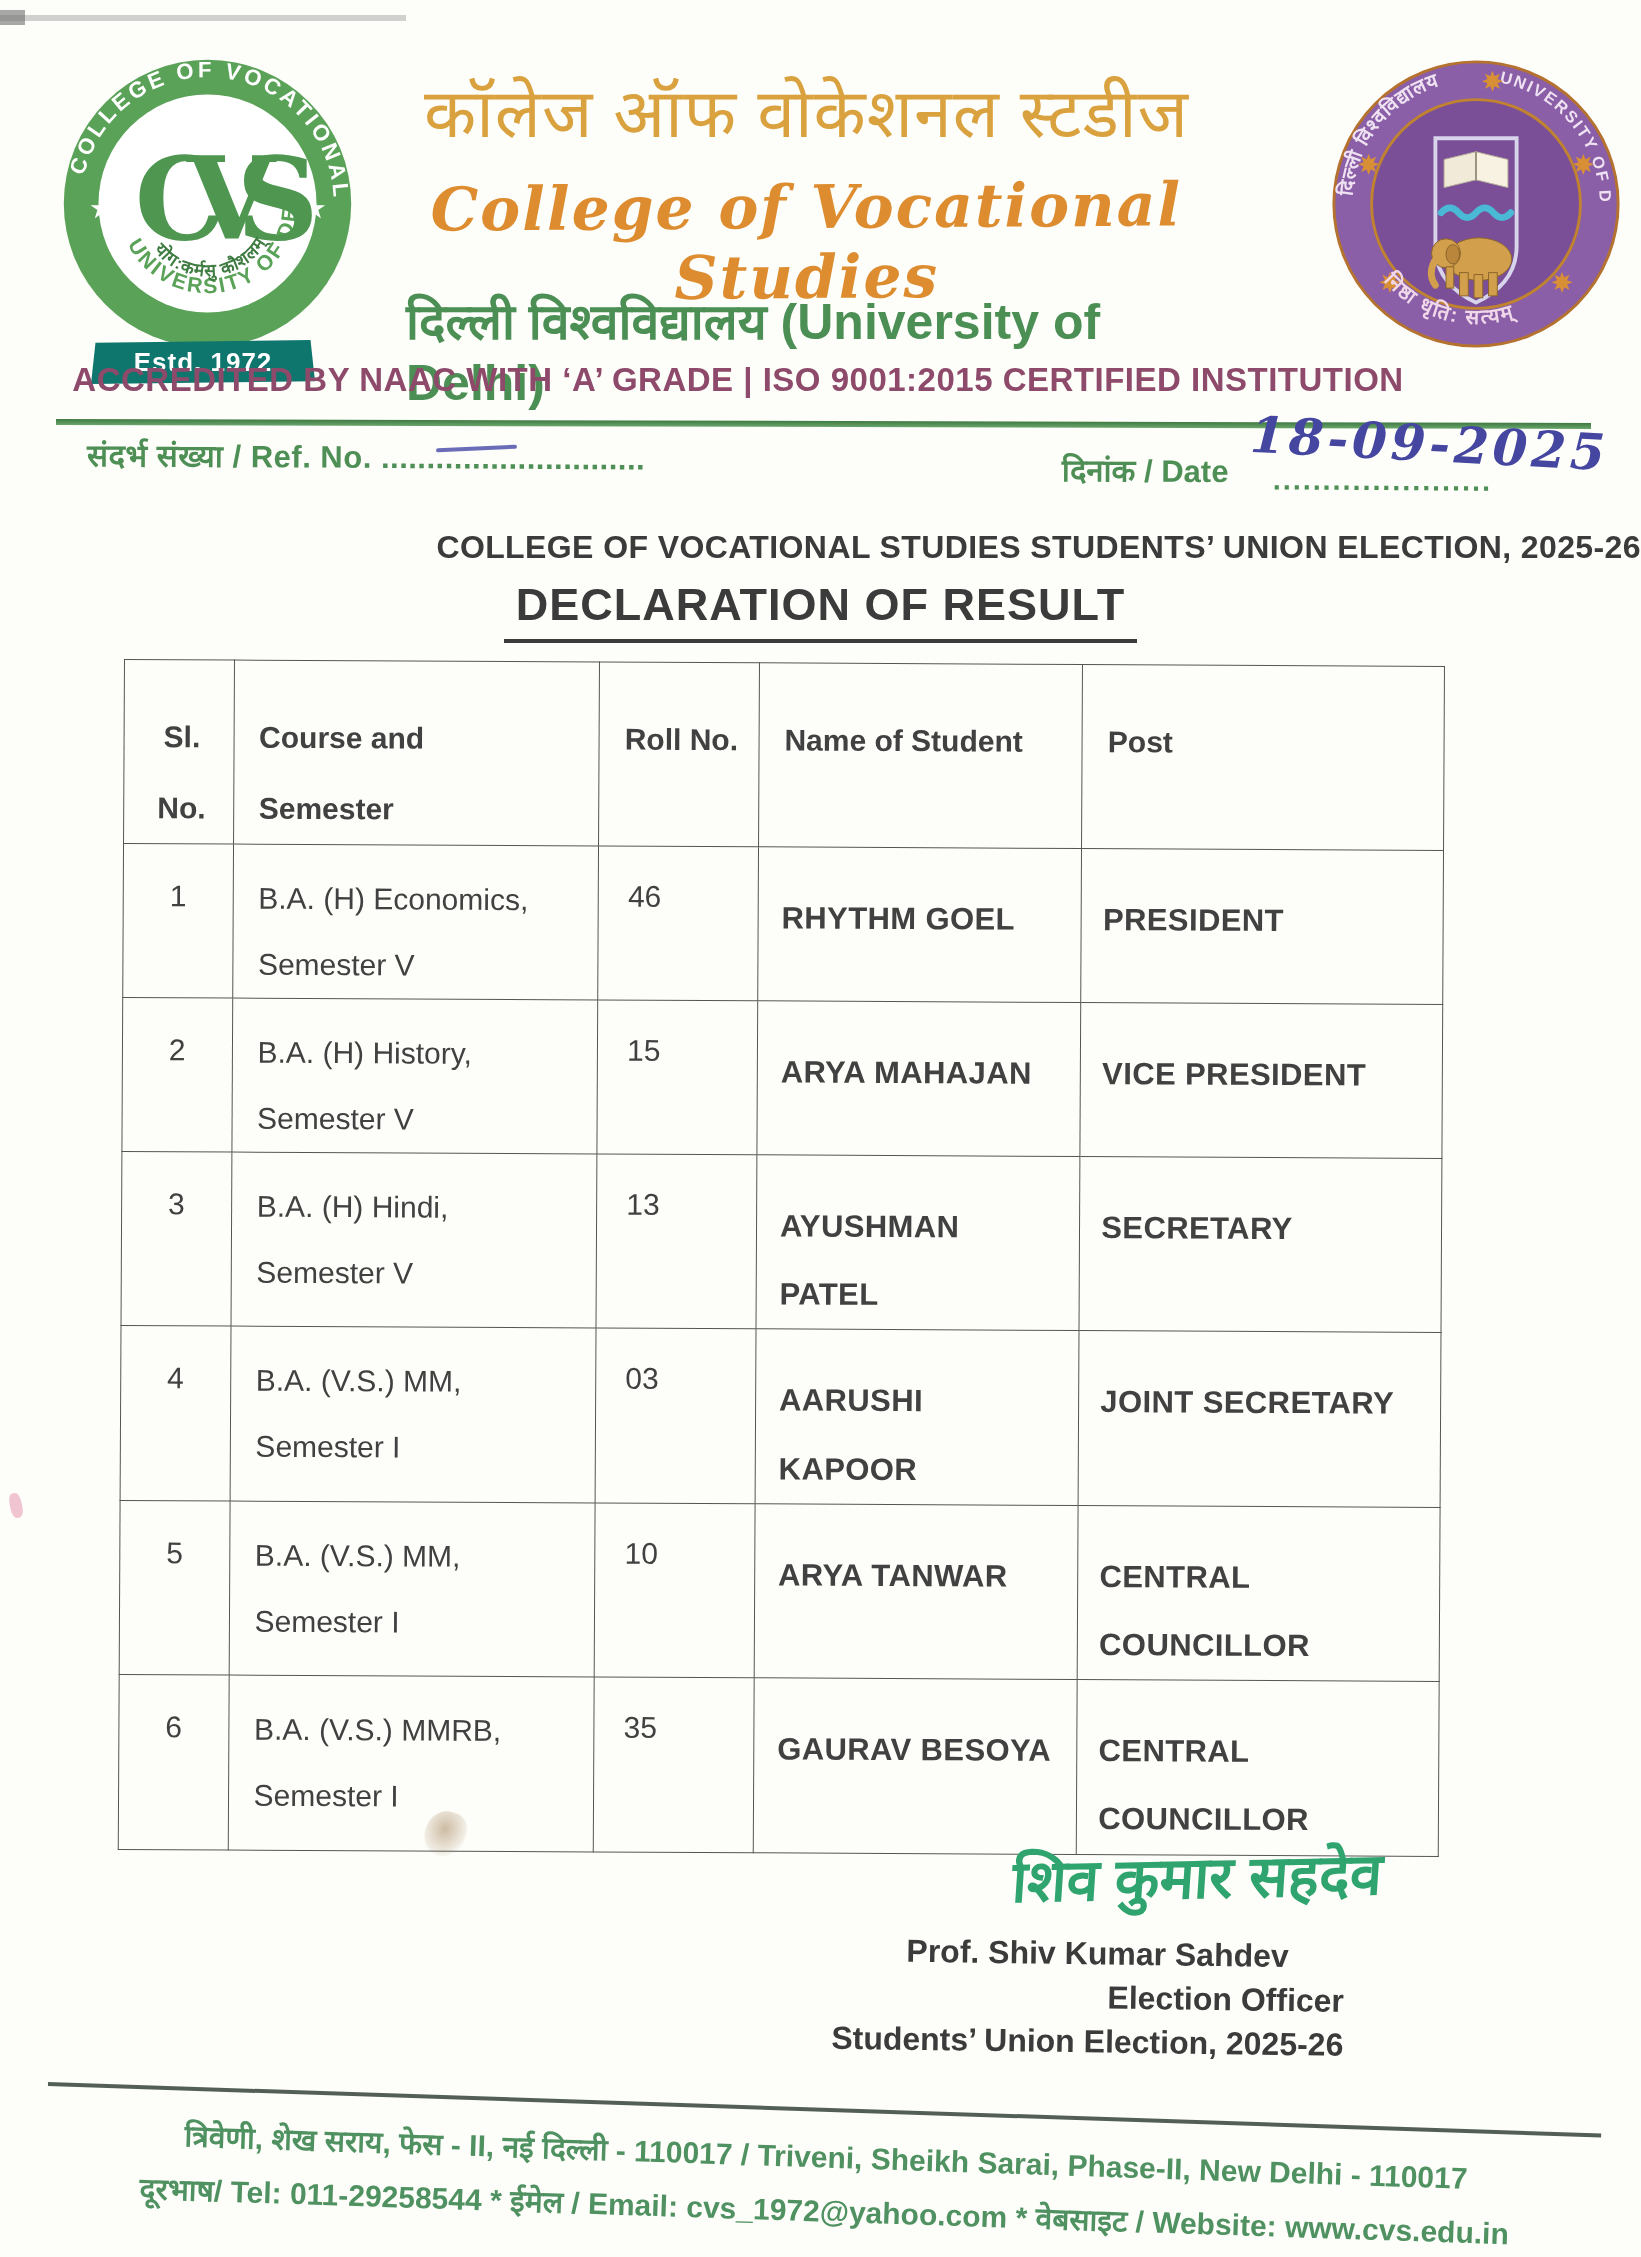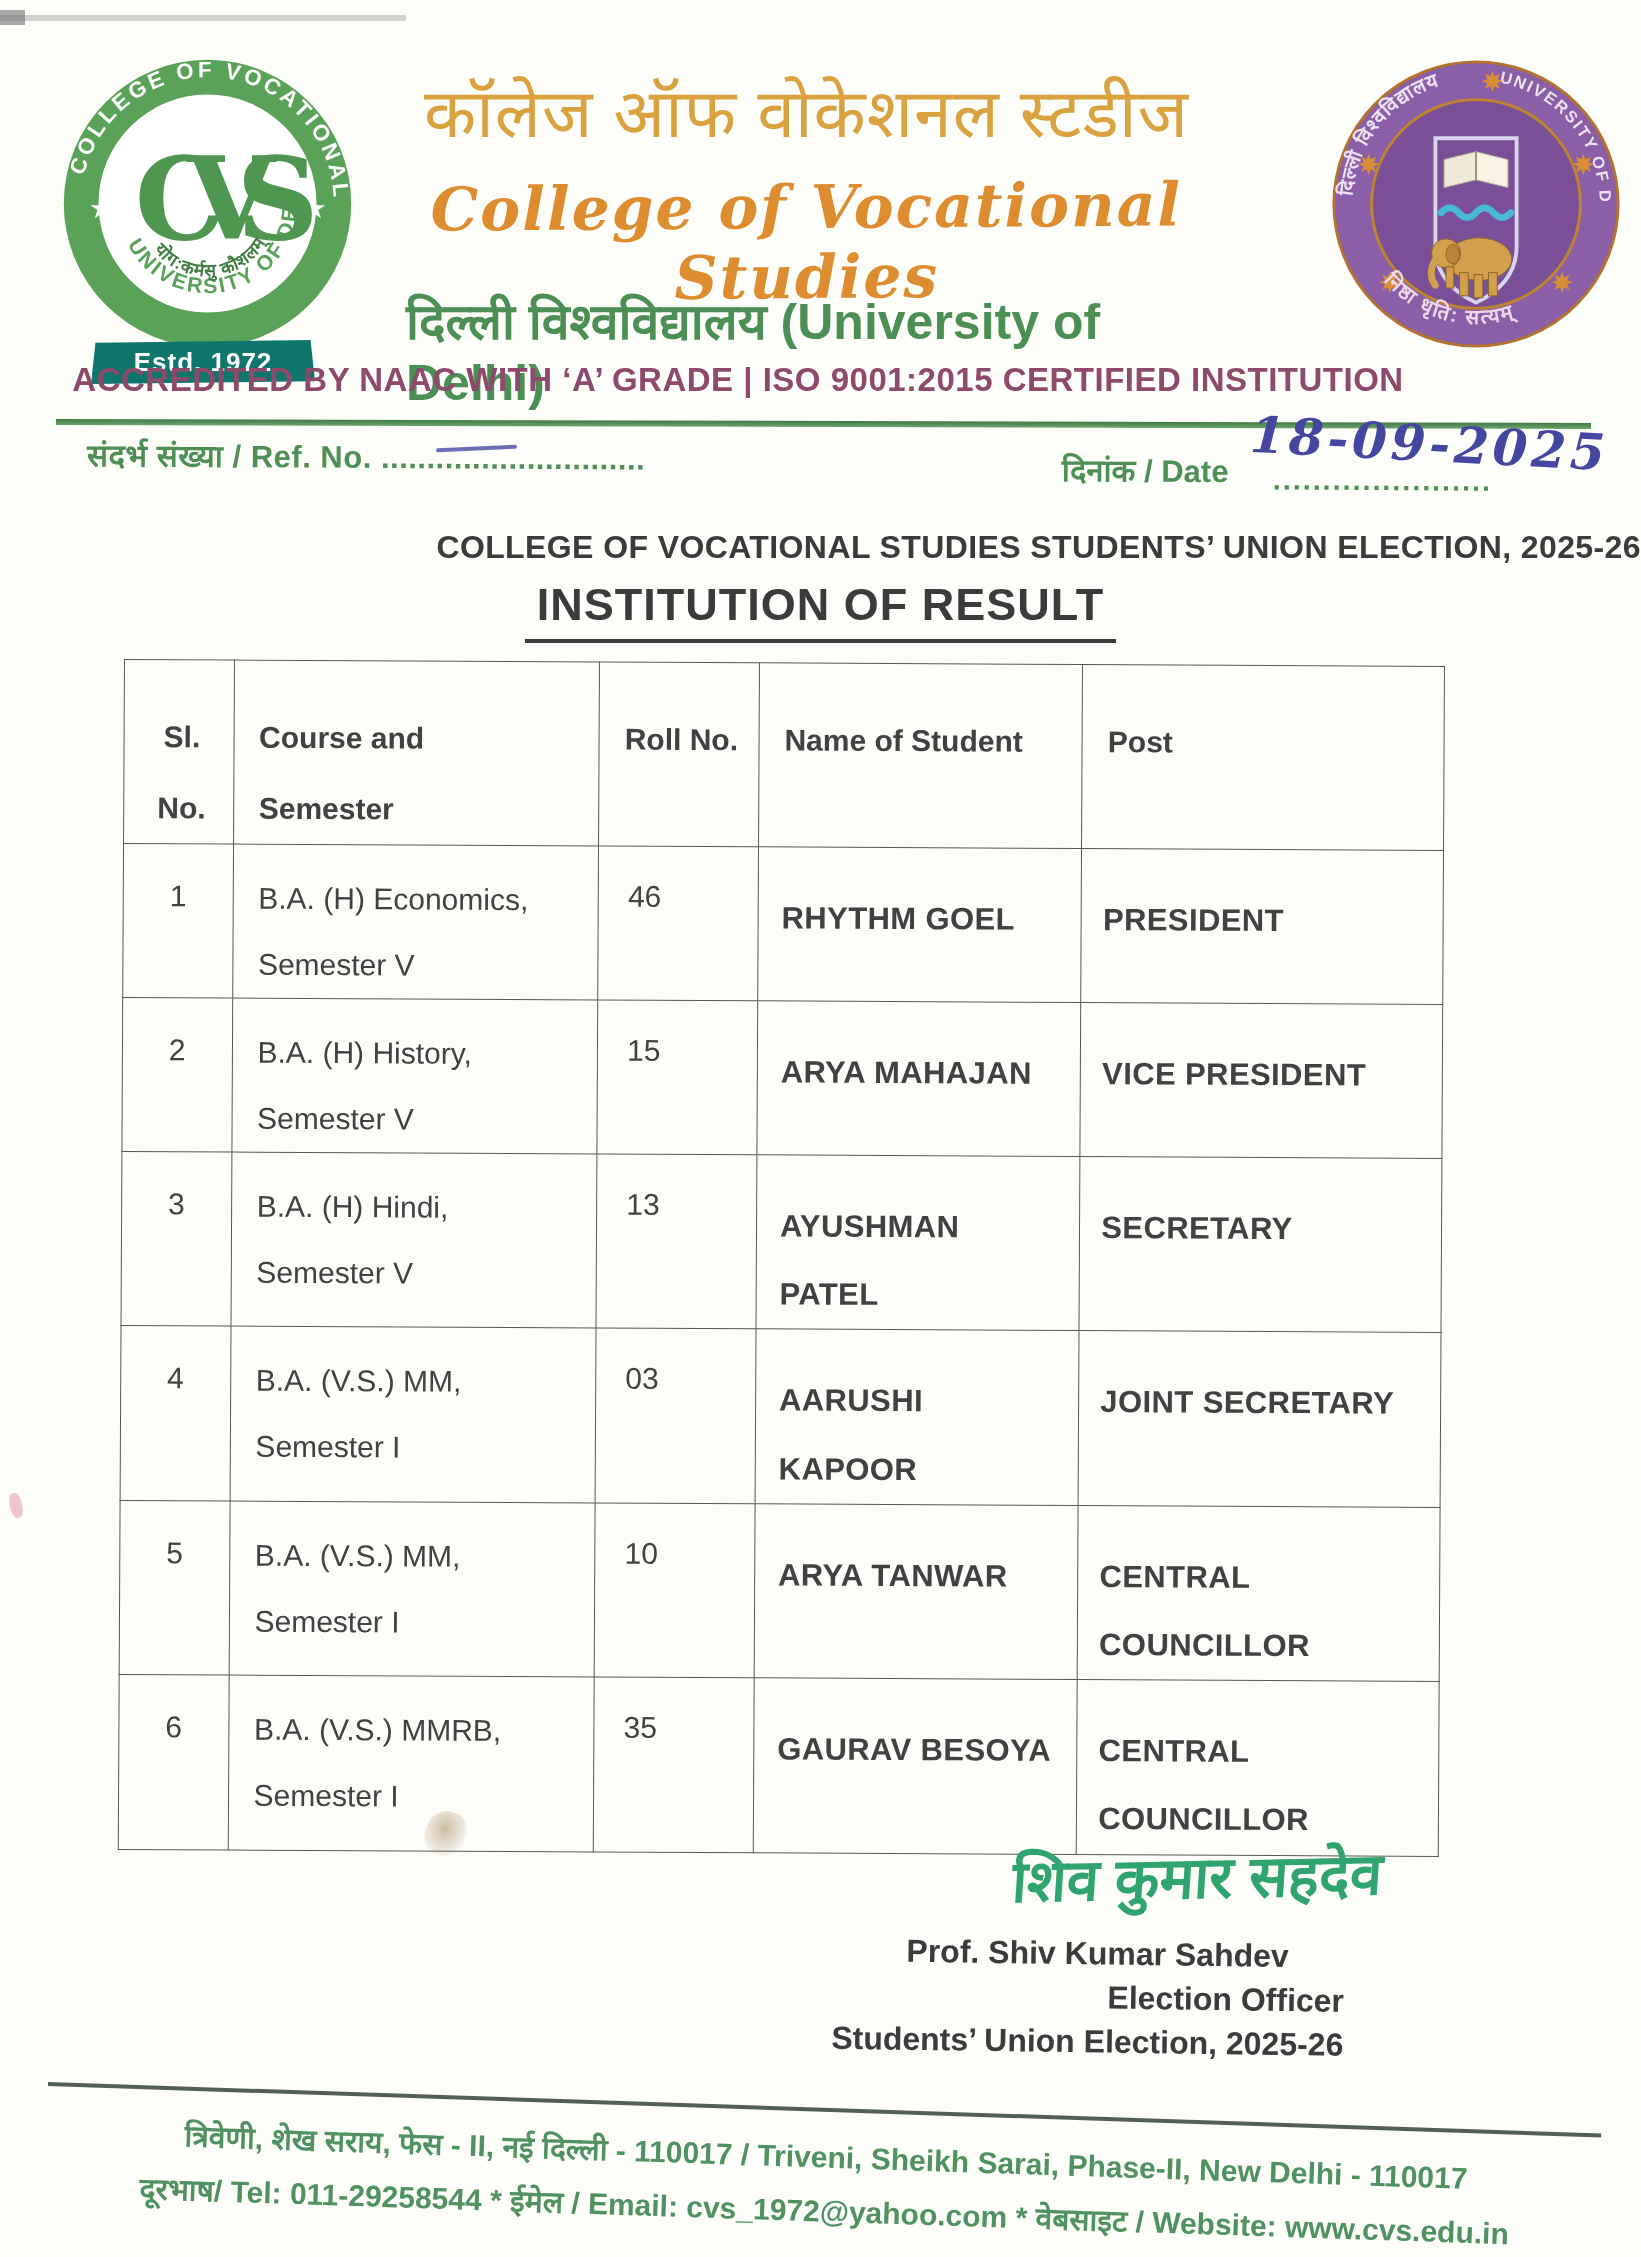--- a/index.html
+++ b/index.html
@@ -219,21 +219,21 @@
 <div class="abs ref-row" data-name="reference-row">
   <div class="abs ref-label" data-name="ref-no-label">संदर्भ संख्या / Ref. No. .............................</div>
   <div class="abs pen-mark" data-name="pen-stroke-mark"></div>
   <div class="abs date-label" data-name="date-label">दिनांक / Date</div>
   <div class="abs date-dots" data-name="date-dotted-line">......................</div>
   <div class="abs date-hand" data-name="date-handwritten-value">18-09-2025</div>
 </div>
 
 <div class="abs doc-title" data-name="election-title">COLLEGE OF VOCATIONAL STUDIES STUDENTS’ UNION ELECTION, 2025-26</div>
 <div class="abs doc-subtitle" data-name="declaration-title-wrap">
-  <span data-name="declaration-title">INSTITUTION OF RESULT</span>
+  <span data-name="declaration-title">DECLARATION OF RESULT</span>
 </div>
 
 <table class="abs result-table" data-name="result-table">
   <colgroup>
     <col style="width:8.3%">
       <col style="width:27.7%">
       <col style="width:12.1%">
       <col style="width:24.5%">
       <col style="width:27.4%">
   </colgroup>

